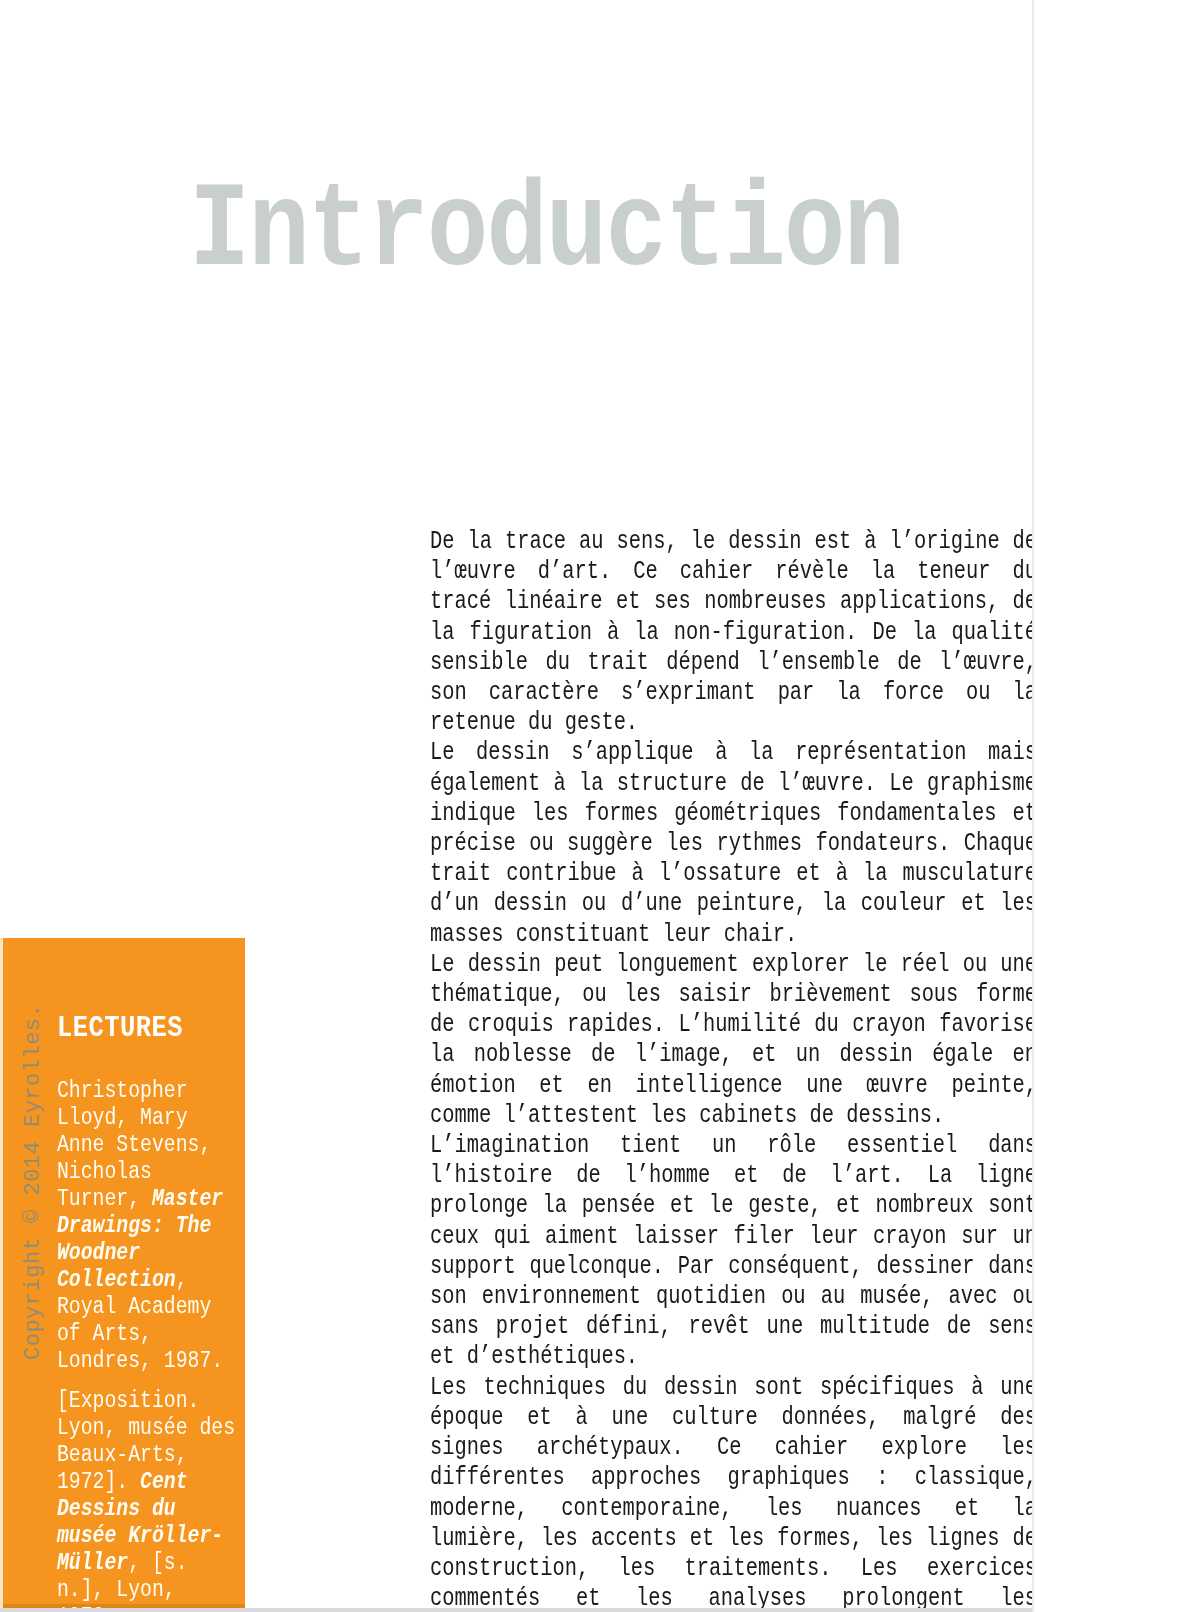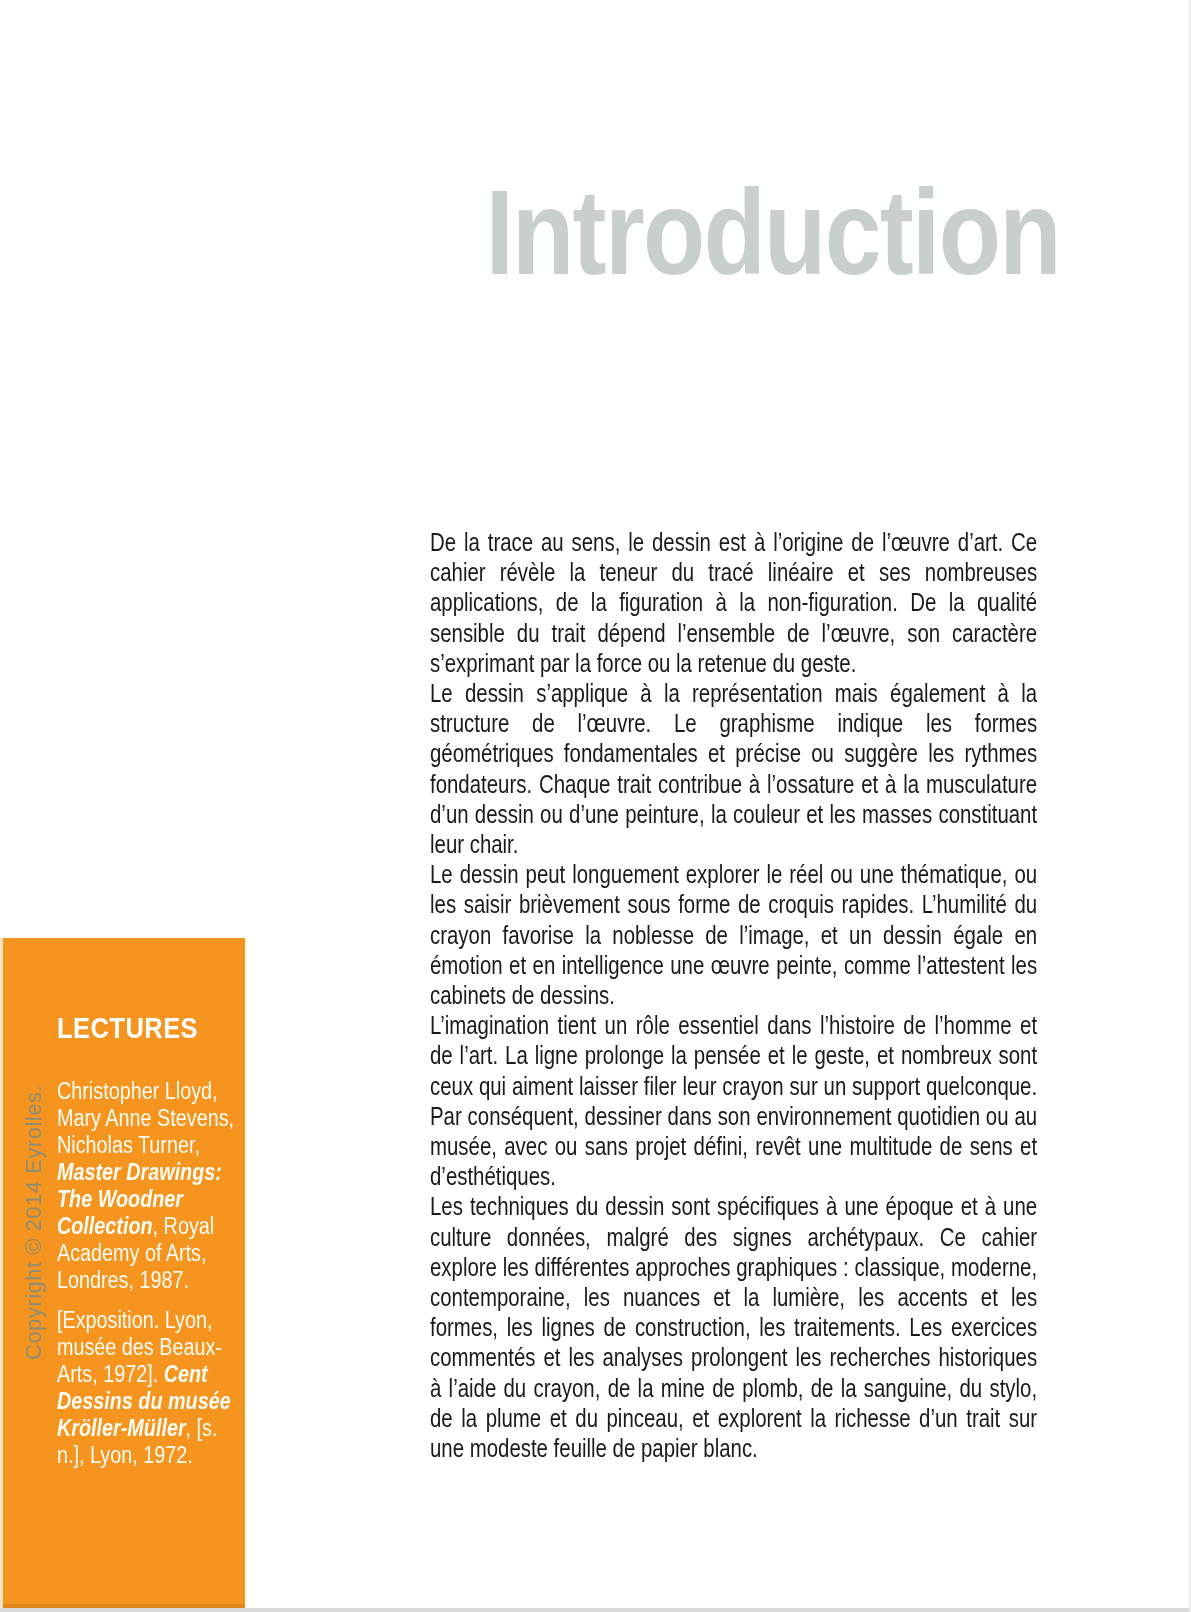--- a/index.html
+++ b/index.html
@@ -1,21 +1,21 @@
 <!DOCTYPE html>
 <html><head>
 <meta charset="utf-8">
 <style>
   html,body{margin:0;padding:0;background:#ffffff;}
   .page{
     position:relative;
-    width:1191px;height:1612px;
+    width:1034px;height:1612px;
     background:#ffffff;
     overflow:hidden;
-    font-family:Liberation Sans, sans-serif;
+    font-family:Liberation Mono, monospace;
   }
   
   .title{
     position:absolute;
     top:172px;right:131px;
     font-size:120px;
     font-weight:bold;
     letter-spacing:-2px;
     color:#C9CFCA;
     white-space:nowrap;

